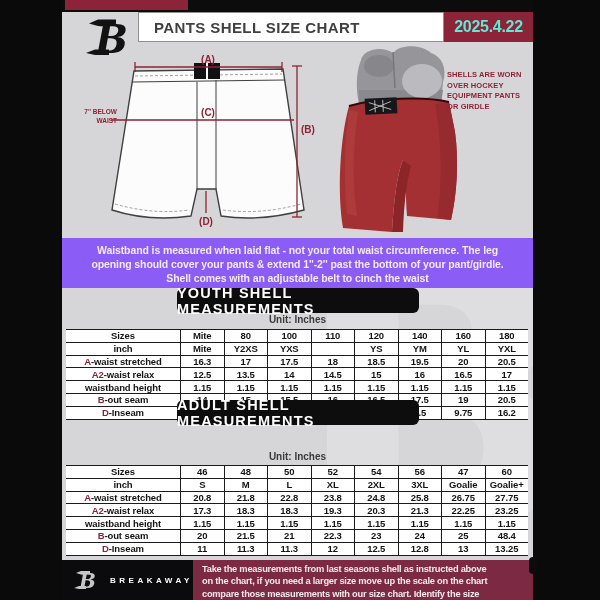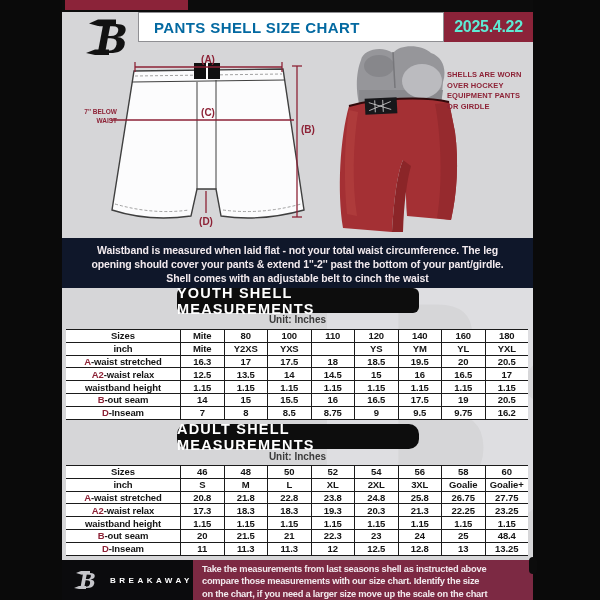--- a/index.html
+++ b/index.html
@@ -16,33 +16,33 @@
   
   .bar-left{left:0;top:0;width:62px;height:600px;background:#0a0a0a;z-index:3;}
   .bar-right{left:533px;top:0;width:67px;height:600px;background:#0a0a0a;z-index:3;}
 
   
   .hdr-black{left:62px;top:0;width:471px;height:12px;background:#0c0c0c;}
   .hdr-maroon{left:65px;top:0;width:123px;height:10px;background:#8b2339;z-index:2;}
   .logo{left:84px;top:14px;width:42px;height:46px;z-index:2;}
   .title-box{left:138px;top:12px;width:306px;height:30px;background:#fff;border:1px solid #8f8f93;
     box-sizing:border-box;display:flex;align-items:center;padding-left:15px;
-    font-size:15px;font-weight:bold;letter-spacing:.4px;color:#0369a1;z-index:2;}
+    font-size:15px;font-weight:bold;letter-spacing:.4px;color:#404040;z-index:2;}
   .date-box{left:444px;top:12px;width:89px;height:30px;background:#8b2339;display:flex;
     align-items:center;justify-content:center;color:#5eead4;font-weight:bold;font-size:16px;
     letter-spacing:-.3px;transform-origin:center;z-index:2;}
 
   
   .diagram{left:75px;top:52px;width:245px;height:185px;}
   .photo{left:337px;top:44px;width:125px;height:192px;}
   .photo-note{left:447px;top:70px;width:84px;font-size:7.5px;font-weight:bold;color:#8d2236;
     line-height:1.4;letter-spacing:.1px;}
 
   
-  .info-banner{left:62px;top:238px;width:471px;height:50px;background:#0f172a;color:#f2eaee;
+  .info-banner{left:62px;top:238px;width:471px;height:50px;background:#8b5cf6;color:#f2eaee;
     text-align:center;font-weight:bold;font-size:10.5px;line-height:14.2px;letter-spacing:-.1px;
     padding-top:5px;box-sizing:border-box;}
 
   
   .section-banner{width:242px;height:25px;background:#0d0d0d;border-radius:6px;color:#fff;
     display:flex;align-items:center;justify-content:flex-end;font-weight:bold;font-size:14.5px;
     letter-spacing:1.2px;}
   .unit{width:471px;left:62px;text-align:center;font-size:10px;font-weight:600;color:#3b3b3b;}
 
   
@@ -225,34 +225,34 @@
         <div class="tcell tval">8</div>
         <div class="tcell tval">8.5</div>
         <div class="tcell tval">8.75</div>
         <div class="tcell tval">9</div>
         <div class="tcell tval">9.5</div>
         <div class="tcell tval">9.75</div>
         <div class="tcell tval">16.2</div>
       </div>
     </div>
 
-  <div class="layer section-banner" style="left:177px;top:424px;border-radius:10px;">
+  <div class="layer section-banner" style="left:177px;top:400px;">
     <span>ADULT SHELL MEASUREMENTS</span>
   </div>
   <div class="layer unit" style="top:451px;">Unit: Inches</div>
   <div class="layer size-table" style="left:66px;top:465px;">
       <div class="trow">
         <div class="tcell tlabel">Sizes</div>
         <div class="tcell tval">46</div>
         <div class="tcell tval">48</div>
         <div class="tcell tval">50</div>
         <div class="tcell tval">52</div>
         <div class="tcell tval">54</div>
         <div class="tcell tval">56</div>
-        <div class="tcell tval">58</div>
+        <div class="tcell tval">47</div>
         <div class="tcell tval">60</div>
       </div>
       <div class="trow">
         <div class="tcell tlabel">inch</div>
         <div class="tcell tval">S</div>
         <div class="tcell tval">M</div>
         <div class="tcell tval">L</div>
         <div class="tcell tval">XL</div>
         <div class="tcell tval">2XL</div>
         <div class="tcell tval">3XL</div>
@@ -319,20 +319,20 @@
   <div class="abs foot-black layer">
     <svg width="22" height="24" viewBox="0 0 22 24">
       <text x="5" y="20" font-family="DejaVu Serif, serif" font-size="20" font-weight="bold" font-style="italic" fill="#c6c6ca">B</text>
       <path d="M2,5 L7,3 L16,3 L16,6.4 L7,6.4 Z" fill="#c6c6ca"></path>
       <path d="M0,20 L5,18 L12,18 L12,21 L5,21 Z" fill="#c6c6ca"></path>
     </svg>
     <span class="brand-word">BREAKAWAY</span>
   </div>
   <div class="abs foot-note layer">
     <div>Take the measurements from last seasons shell as instructed above</div>
+    <div>on the chart, if you need a larger size move up the scale on the chart</div>
     <div>compare those measurements  with our size chart. Identify the size</div>
-    <div>on the chart, if you need a larger size move up the scale on the chart</div>
   </div>
   <div class="abs capsule"></div>
 
   <div class="abs bar-left"></div>
   <div class="abs bar-right"></div>
 </div>
 
 </body></html>

